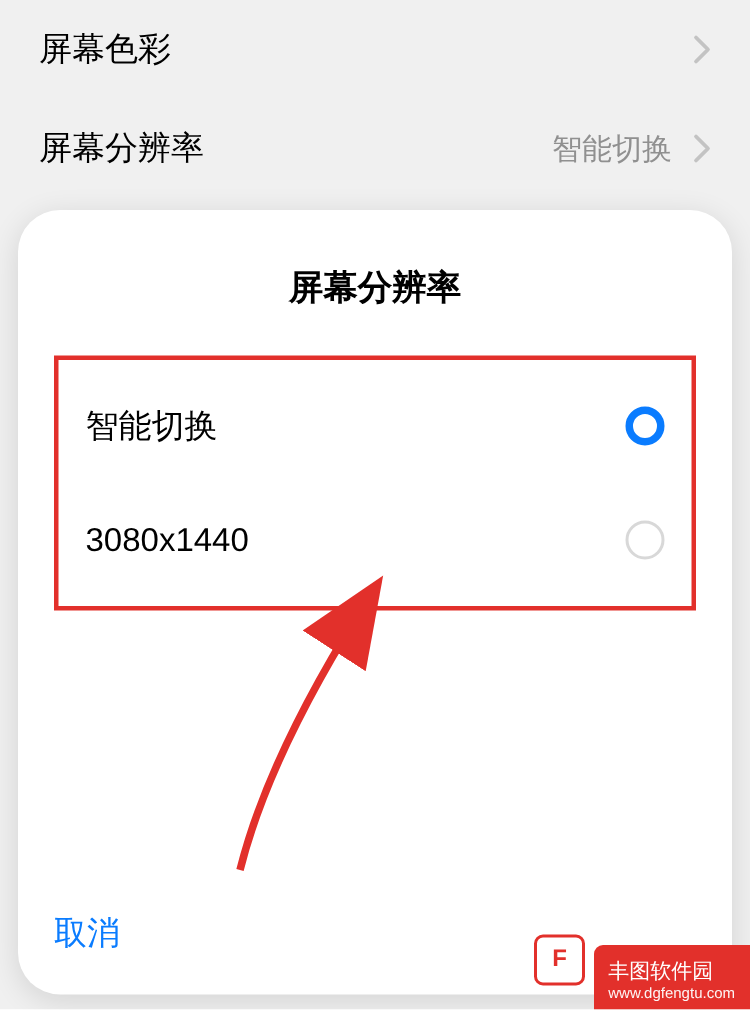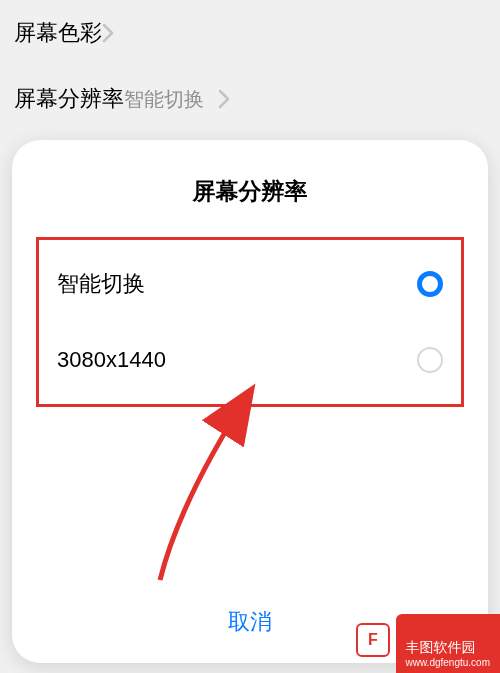--- a/index.html
+++ b/index.html
@@ -1,29 +1,29 @@
 <!DOCTYPE html>
 <html><head>
 <meta charset="utf-8">
 <style>
   html,body{margin:0;padding:0;width:500px;height:673px;font-family:-apple-system,"PingFang SC","Microsoft YaHei",sans-serif;background:#fff;color:#000;overflow:hidden;position:relative}
-  .row{display:flex;align-items:center;justify-content:flex-start;padding:0 14px;height:66px;font-size:22px}
+  .row{display:flex;align-items:center;justify-content:space-between;padding:0 26px;height:66px;font-size:22px}
   .row .val{color:#9a9a9a;font-size:20px;margin-right:6px}
   .chev{color:#d0d0d0}
   .chev svg{display:block}
   .backdrop{position:absolute;inset:0;background:rgba(0,0,0,0.06)}
   .sheet{position:absolute;left:12px;right:12px;top:140px;bottom:10px;background:#fff;border-radius:28px;box-shadow:0 4px 20px rgba(0,0,0,0.12);display:flex;flex-direction:column;padding:0 24px}
   .sheet-title{text-align:center;font-size:23px;font-weight:600;margin-top:36px;margin-bottom:30px}
   .options{border:3px solid #e2302b;padding:6px 10px}
   .opt{display:flex;align-items:center;justify-content:space-between;height:76px;font-size:22px;padding:0 8px}
   .radio{width:26px;height:26px;border-radius:50%;border:2px solid #d8d8d8;box-sizing:border-box}
   .radio.sel{border:5px solid #0a7cff}
-  .cancel{margin-top:auto;text-align:center;font-size:22px;color:#0a7cff;padding:22px 0 26px;font-weight:500}
+  .cancel{margin-top:auto;text-align:left;font-size:22px;color:#0a7cff;padding:22px 0 26px;font-weight:500}
   .arrow{position:absolute;left:140px;top:380px;pointer-events:none}
-  .wm{position:absolute;right:0;bottom:0;background:#e2302b;color:#fff;font-size:14px;padding:24px 10px 4px;line-height:1.3;border-top-left-radius:6px}
+  .wm{position:absolute;right:0;bottom:0;background:#e2302b;color:#fff;font-size:14px;padding:8px 10px 4px;line-height:1.3;border-top-left-radius:6px}
   .wm .u{font-size:10px;opacity:.95}
   .wm-ico{position:absolute;right:110px;bottom:16px;width:30px;height:30px;background:#fff;border:2px solid #e2302b;border-radius:6px;display:flex;align-items:center;justify-content:center}
   .wm-ico span{color:#e2302b;font-weight:700;font-size:16px}
 </style>
 </head>
 <body>
 
 <div class="row">
   <span>屏幕色彩</span>
   <span class="chev">

